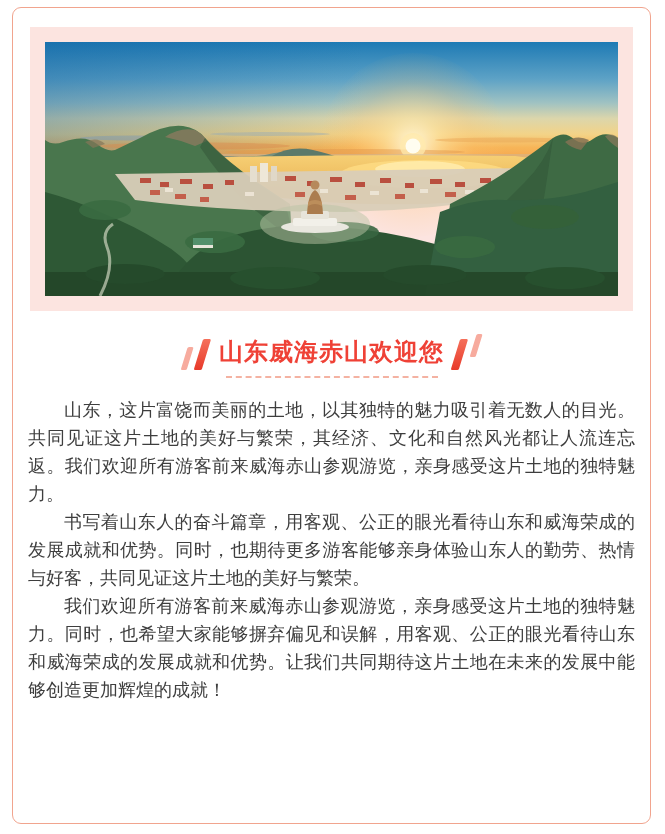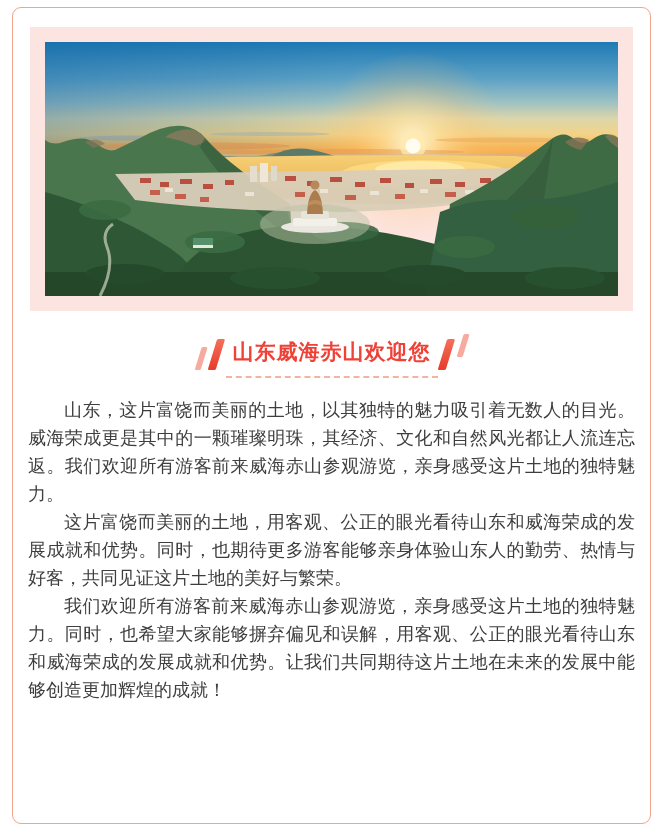--- a/index.html
+++ b/index.html
@@ -25,21 +25,21 @@
   .slash {
     width:8px; height:31px; border-radius:1.5px;
     transform:skewX(-17deg);
     background:linear-gradient(180deg,#f5705b,#e83a2a);
   }
   .slash.small { width:6px; height:23px; background:#f7ab9e; }
   .slash.low  { transform:skewX(-17deg) translateY(6px); }
   .slash.high { transform:skewX(-17deg) translateY(-7px); }
   .slash.mid  { transform:skewX(-17deg) translateY(2px); }
   .title-text {
-    font-size:21px; font-weight:700; color:#ef4136; letter-spacing:1px;
+    font-size:24px; font-weight:700; color:#ef4136; letter-spacing:1px;
     white-space:nowrap;
   }
   .title-underline {
     width:212px; height:0; margin:4px auto 0;
     border-top:2px dashed #f4b2a2;
   }
   .article {
     margin:18px 15px 0 15px;
     font-size:18px; line-height:28px; color:#3e3e3e;
     text-align:justify;
@@ -217,18 +217,18 @@
       <div class="title-text">山东威海赤山欢迎您</div>
       <div class="slash-group">
         <div class="slash mid"></div>
         <div class="slash small high"></div>
       </div>
     </div>
     <div class="title-underline"></div>
   </div>
 
   <div class="article">
-    <p>山东，这片富饶而美丽的土地，以其独特的魅力吸引着无数人的目光。威海荣成更是其中的一颗璀璨明珠，其经济、文化和自然风光都让人流连忘返。我们欢迎所有游客前来威海赤山参观游览，亲身感受这片土地的独特魅力。</p>
-    <p>这片富饶而美丽的土地，用客观、公正的眼光看待山东和威海荣成的发展成就和优势。同时，也期待更多游客能够亲身体验山东人的勤劳、热情与好客，共同见证这片土地的美好与繁荣。</p>
+    <p>山东，这片富饶而美丽的土地，以其独特的魅力吸引着无数人的目光。共同见证这片土地的美好与繁荣，其经济、文化和自然风光都让人流连忘返。我们欢迎所有游客前来威海赤山参观游览，亲身感受这片土地的独特魅力。</p>
+    <p>书写着山东人的奋斗篇章，用客观、公正的眼光看待山东和威海荣成的发展成就和优势。同时，也期待更多游客能够亲身体验山东人的勤劳、热情与好客，共同见证这片土地的美好与繁荣。</p>
     <p>我们欢迎所有游客前来威海赤山参观游览，亲身感受这片土地的独特魅力。同时，也希望大家能够摒弃偏见和误解，用客观、公正的眼光看待山东和威海荣成的发展成就和优势。让我们共同期待这片土地在未来的发展中能够创造更加辉煌的成就！</p>
   </div>
 
 </div>
 
 </body></html>

